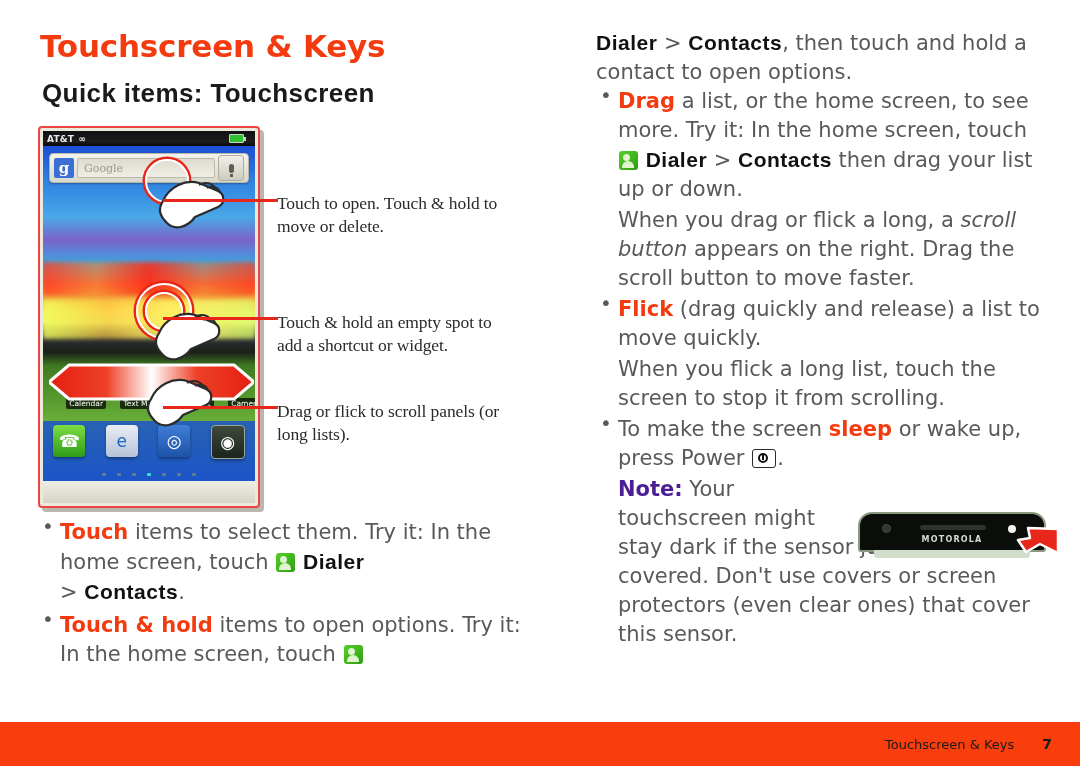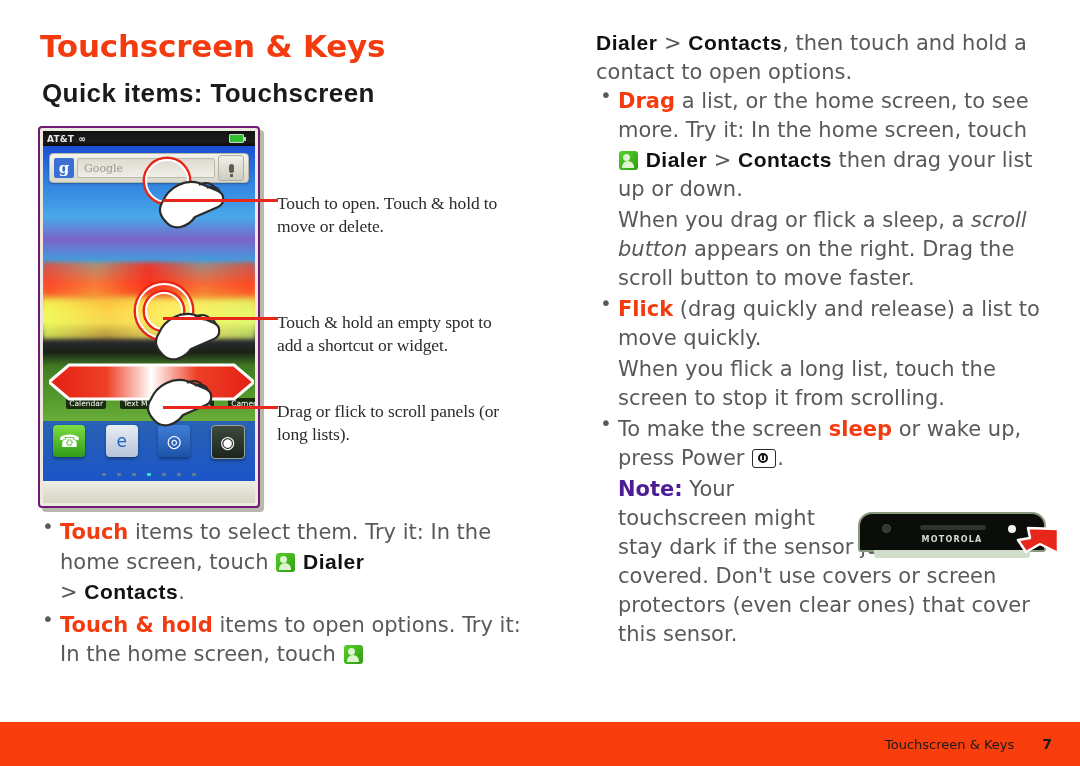--- a/index.html
+++ b/index.html
@@ -51,21 +51,21 @@
     left: 4px; top: 4px;
     width: 222px; height: 382px;
     background: #b8b8ae;
     border-radius: 4px;
   }
   #phone-body {
     position: absolute;
     left: 0; top: 0;
     width: 218px; height: 378px;
     background: #eceadd;
-    border: 2px solid #701a75;
+    border: 2px solid #ef4444;
     border-radius: 4px;
     overflow: hidden;
   }
   #phone-screen {
     position: absolute;
     left: 3px; top: 3px;
     width: 212px; height: 350px;
     overflow: hidden;
     background: #1b55c8;
   }
@@ -614,21 +614,21 @@
   <div>
     <span class="mono">Dialer</span><span class="gt"> &gt; </span><span class="mono">Contacts</span><span>, then touch and hold a contact to open options.</span>
   </div>
 
   <div class="bul dot">
     <span class="kw">Drag</span><span> a list, or the home screen, to see more. Try it: In the home screen, touch </span><br>
     <span class="inline-dialer"></span> <span class="mono">Dialer</span><span class="gt"> &gt; </span><span class="mono">Contacts</span><span> then drag your list up or down.</span>
   </div>
 
   <div class="para-cont">
-    <span>When you drag or flick a sleep, a </span><span class="it">scroll button</span><span> appears on the right. Drag the scroll button to move faster.</span>
+    <span>When you drag or flick a long, a </span><span class="it">scroll button</span><span> appears on the right. Drag the scroll button to move faster.</span>
   </div>
 
   <div class="bul dot">
     <span class="kw">Flick</span><span> (drag quickly and release) a list to move quickly.</span>
   </div>
 
   <div class="para-cont">
     <span>When you flick a long list, touch the screen to stop it from scrolling.</span>
   </div>
 

